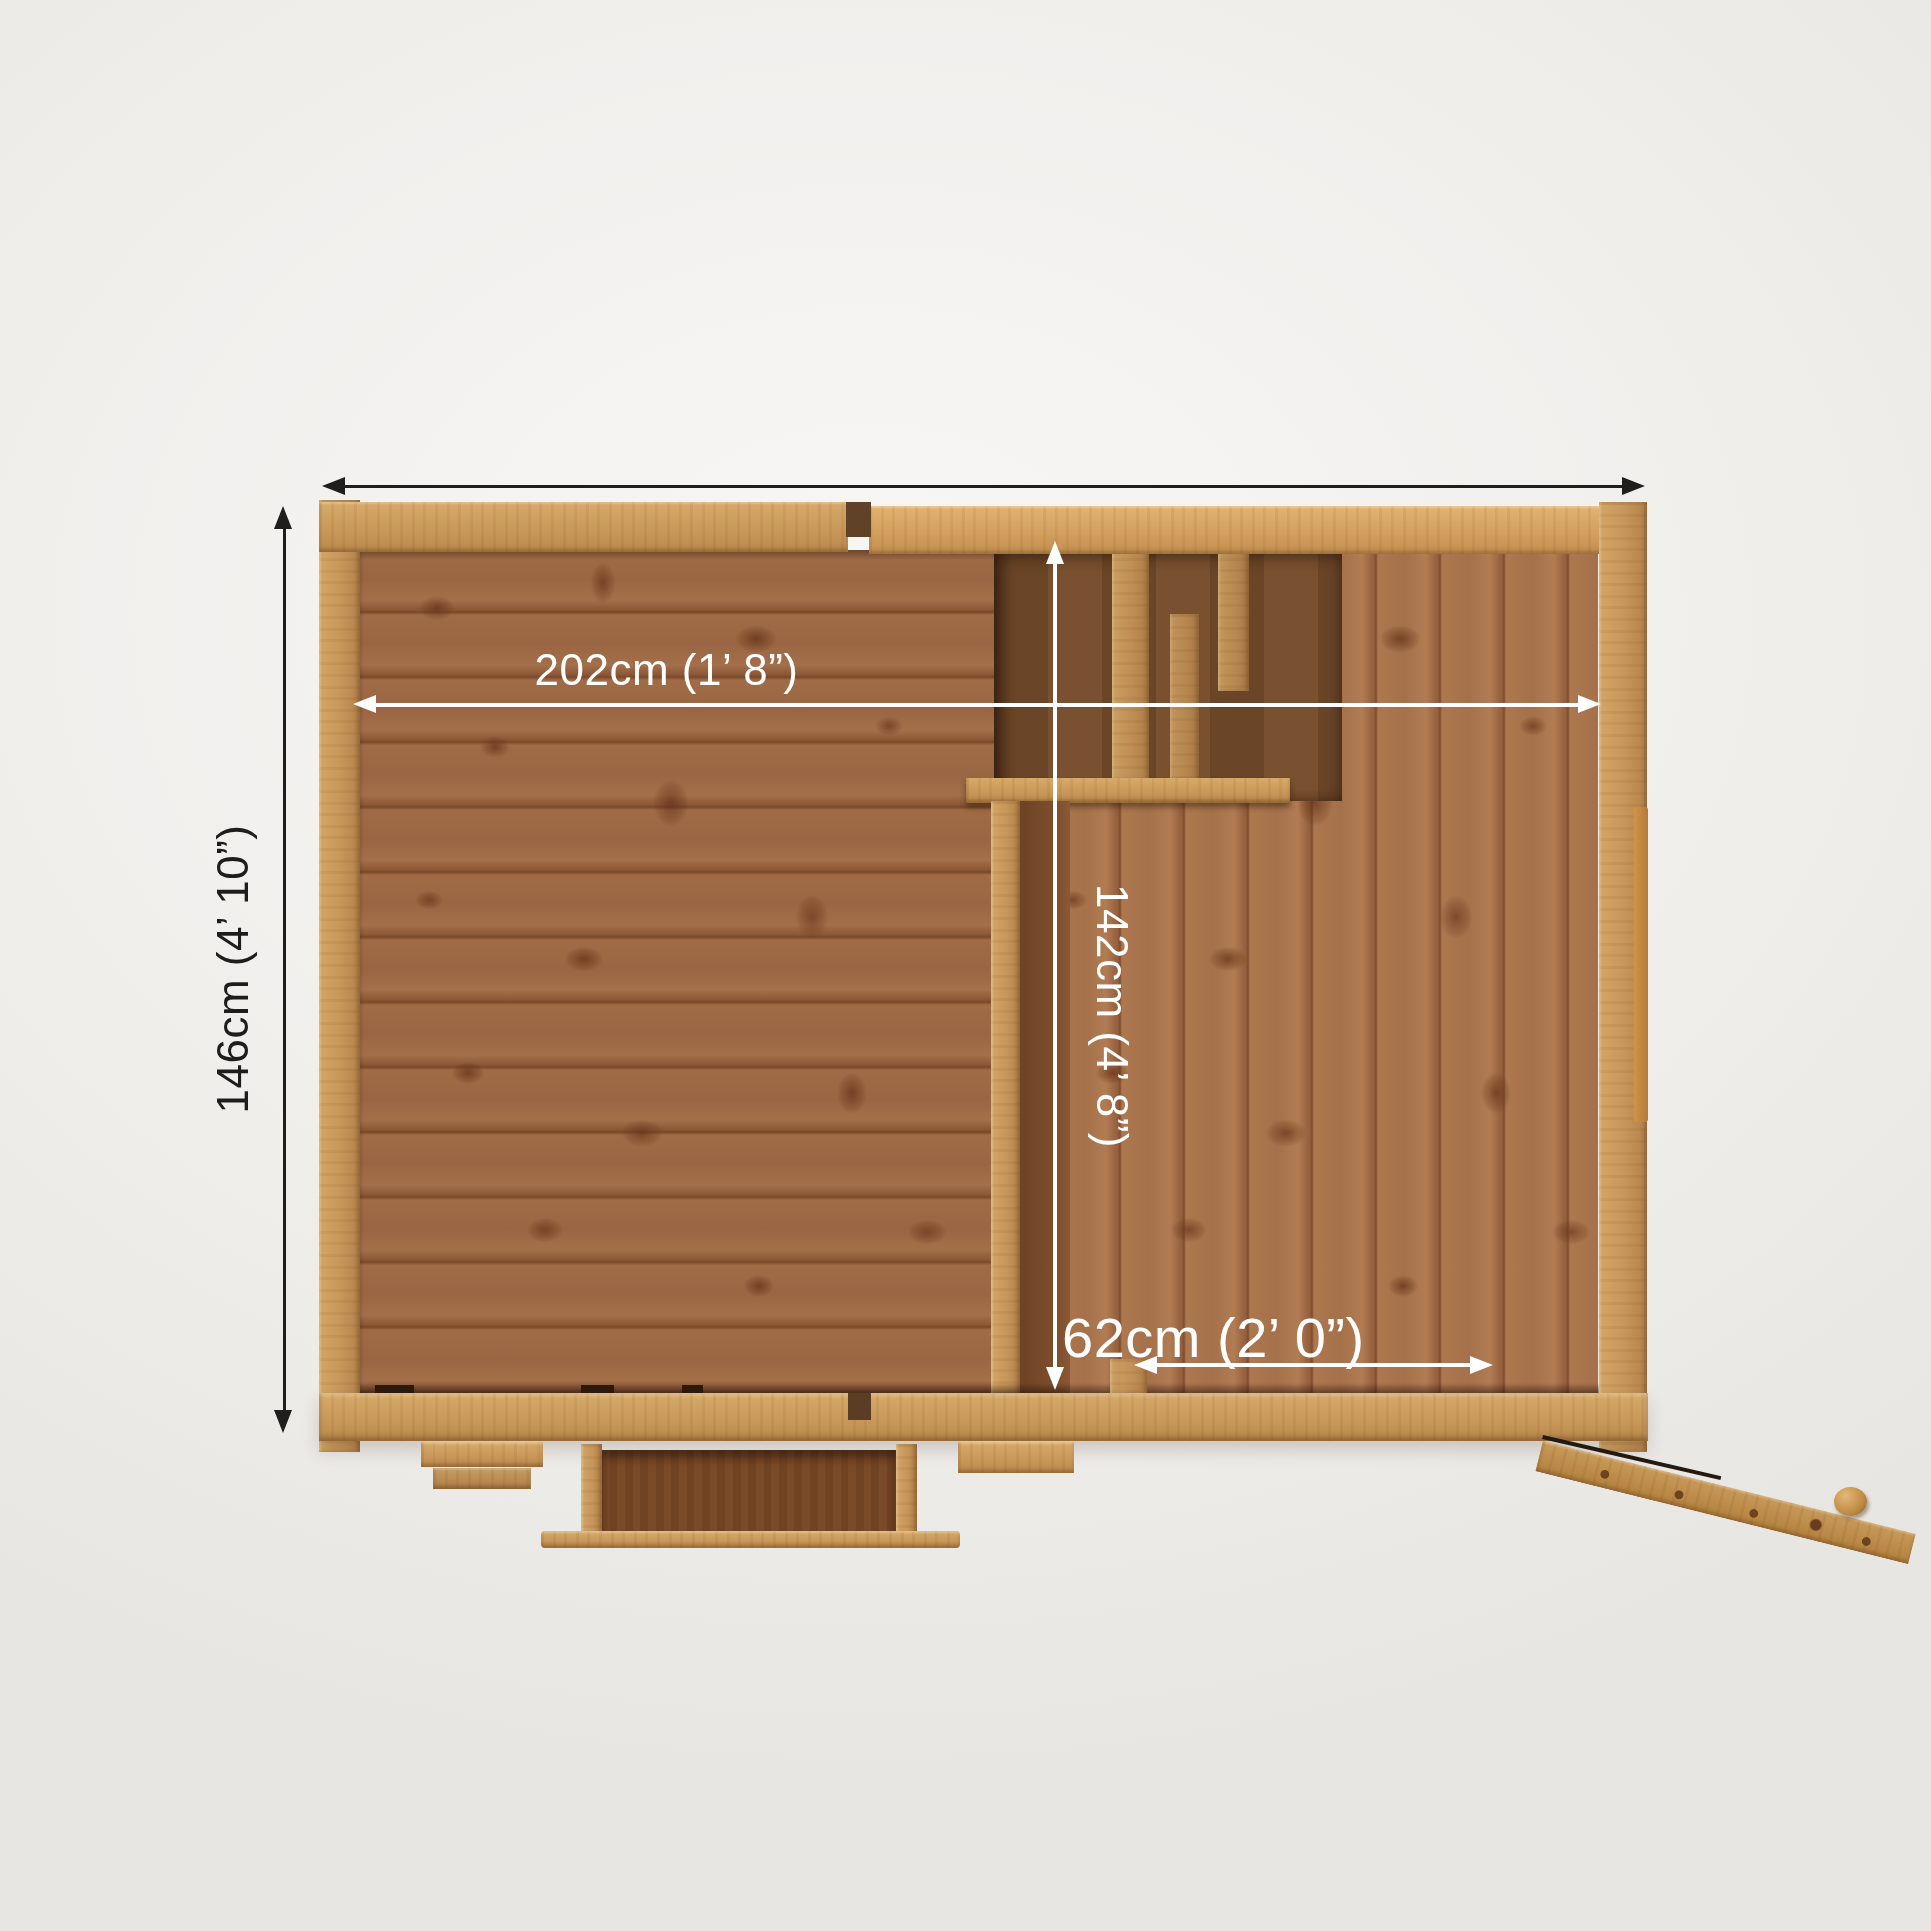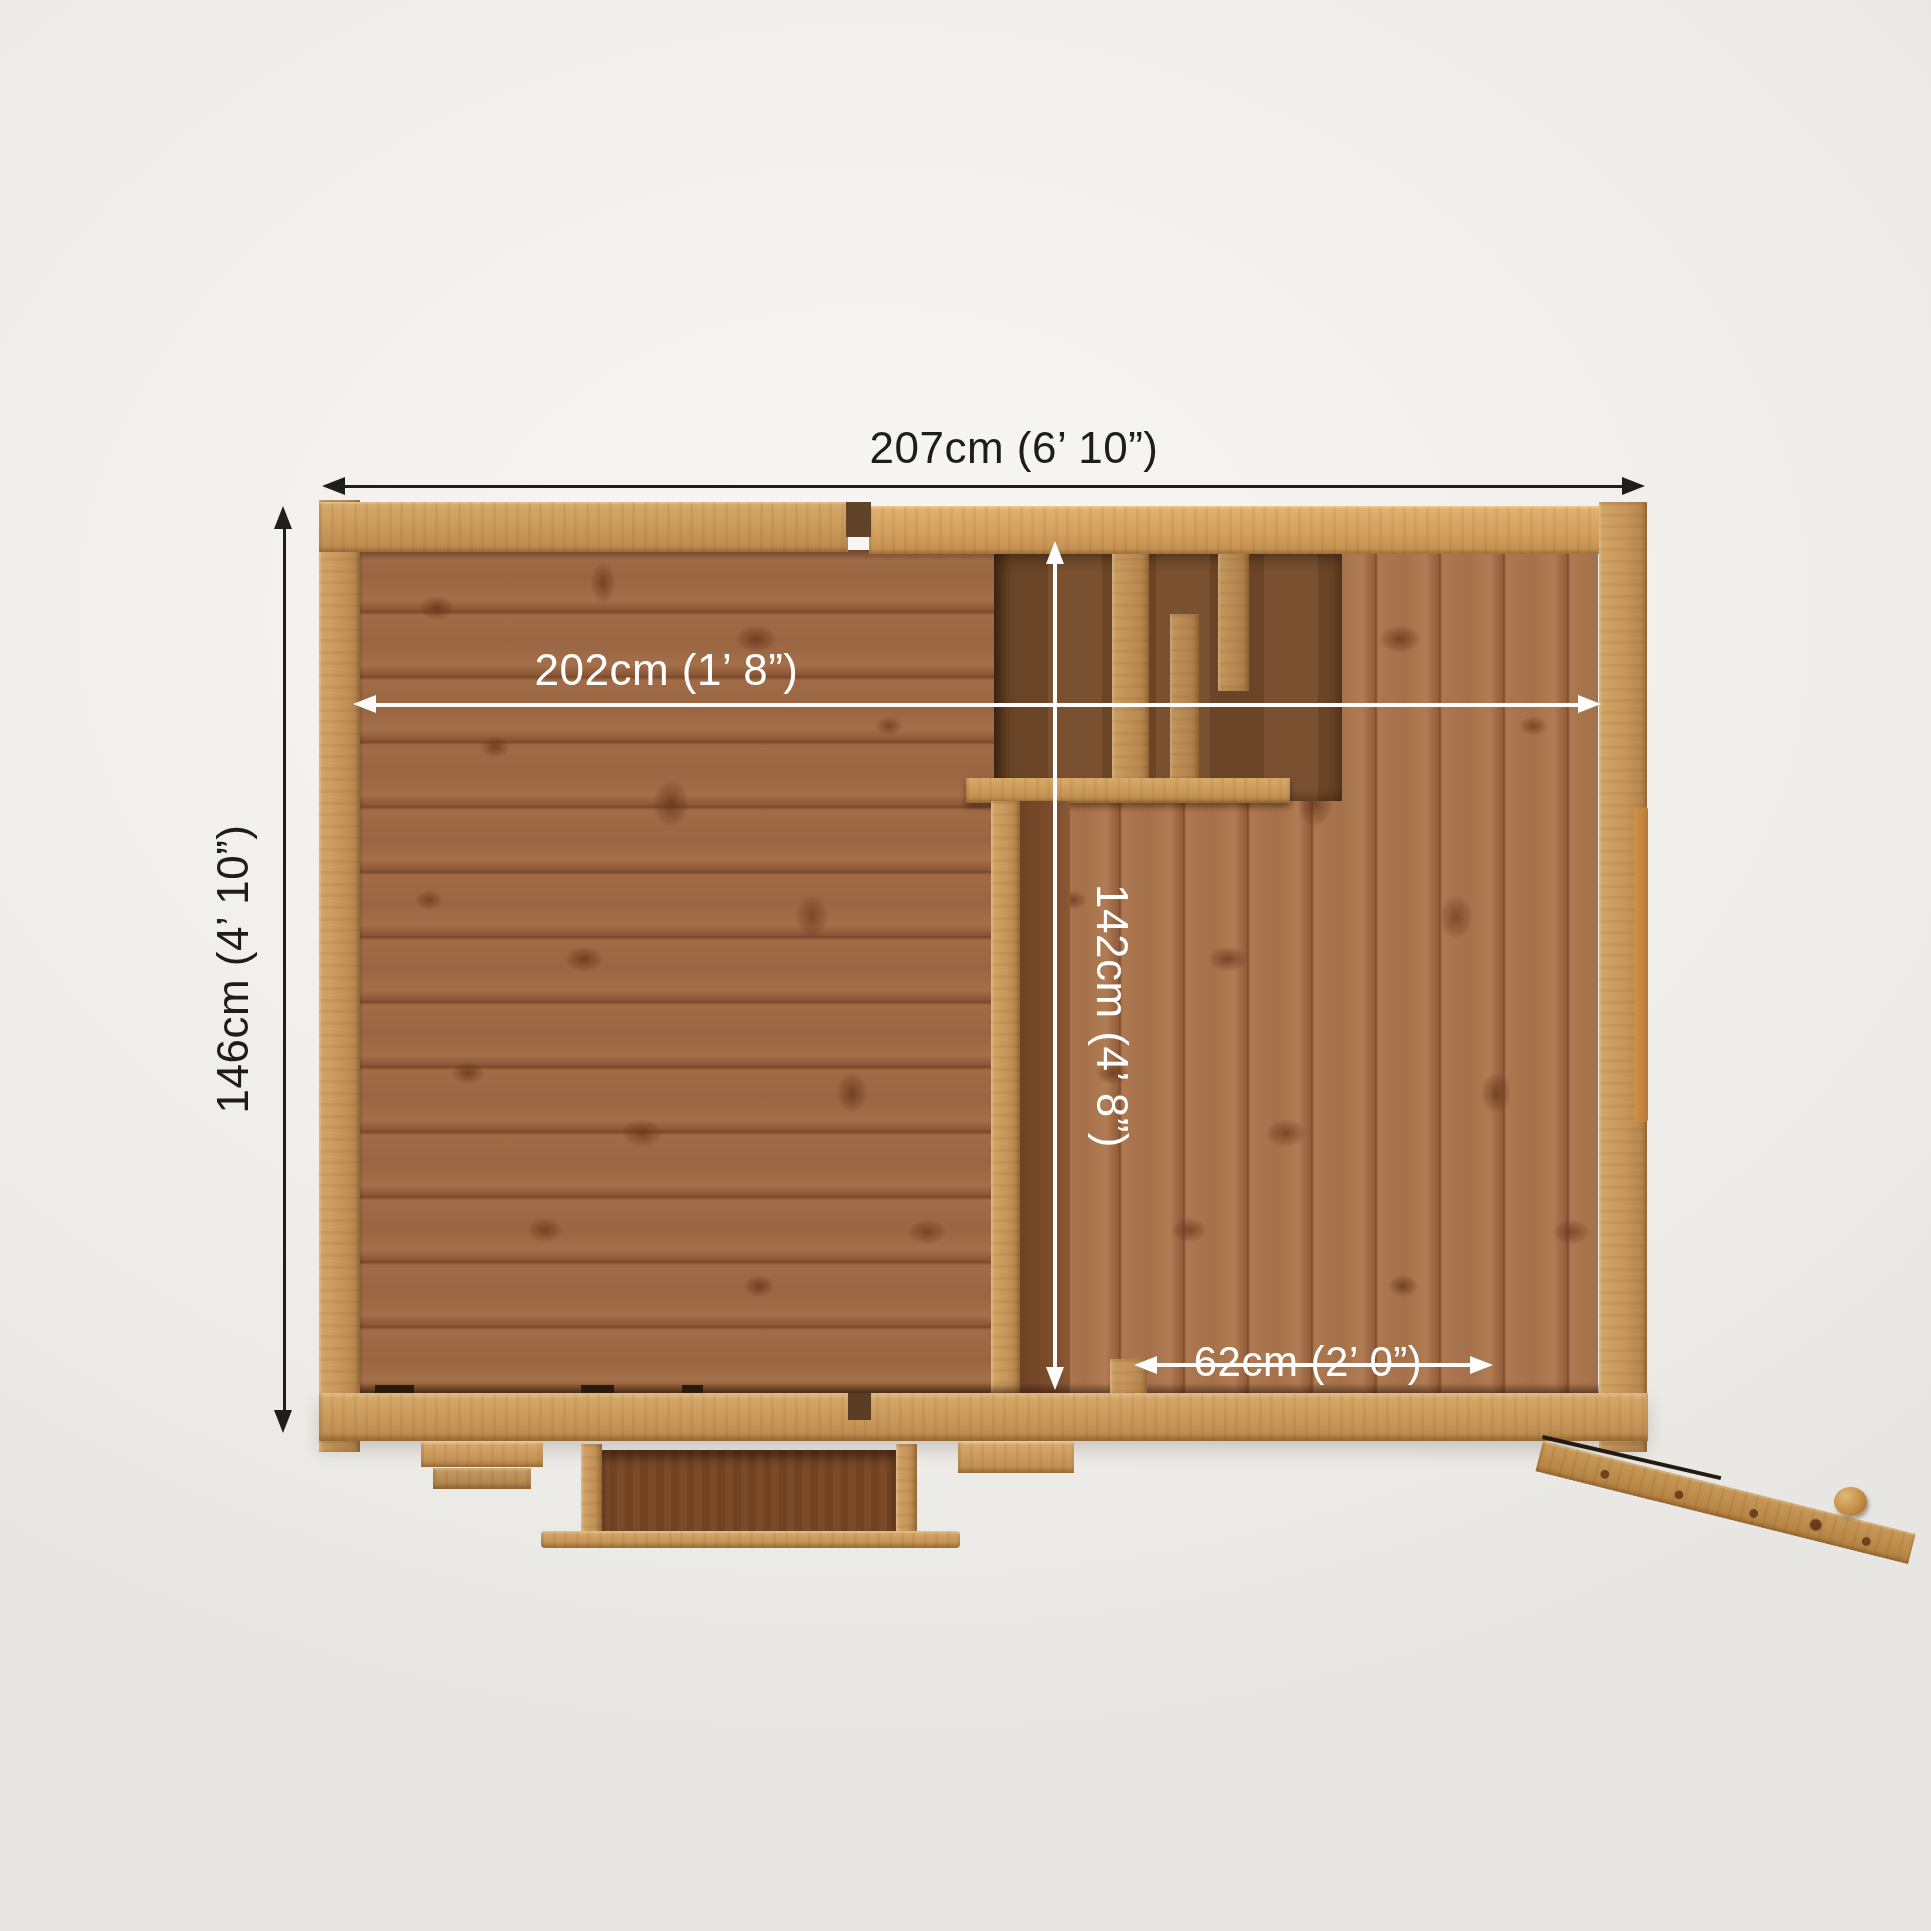--- a/index.html
+++ b/index.html
@@ -129,21 +129,20 @@
                 radial-gradient(circle 4.8px at 68px 17.4px, rgba(90,50,20,.8) 0 3.9px, rgba(0,0,0,0) 4.8px),
                 radial-gradient(circle 4.8px at 145px 19.3px, rgba(90,50,20,.8) 0 3.9px, rgba(0,0,0,0) 4.8px),
                 radial-gradient(circle 4.8px at 222px 19.3px, rgba(90,50,20,.8) 0 3.9px, rgba(0,0,0,0) 4.8px),
                 radial-gradient(circle 6.8px at 285px 15.4px, rgba(96,50,24,.9) 0 4.8px, rgba(0,0,0,0) 6.8px),
                 radial-gradient(circle 4.8px at 338px 19.3px, rgba(90,50,20,.8) 0 3.9px, rgba(0,0,0,0) 4.8px),
                 repeating-linear-gradient(90deg, rgba(130,82,30,.12) 0 2.9px, rgba(0,0,0,0) 2.9px 11.6px),
                 linear-gradient(180deg,#c89a58,#b4813f);"></div>
   <div class="abs" style="left:1834px;top:1487px;width:33px;height:29px;border-radius:50%;
               background:radial-gradient(circle at 35% 30%, #e3b877, #c08b44 60%, #8d5d26);box-shadow:1.9px 2.9px 3.9px rgba(60,35,15,.4);"></div>
 
-  <div class="abs lbl" style="left:676px;top:423px;width:676px;text-align:center;">207cm (6’ 10”)</div>
   <div class="abs dim-line" style="left:338px;top:485px;width:1290px;height:2.9px;"></div>
   <div class="abs ah left" style="left:322px;top:477px;"></div>
   <div class="abs ah right" style="left:1622px;top:477px;"></div>
 
   <div class="abs" style="left:233px;top:969px;width:0;height:0;">
     <span class="lbl" style="position:absolute;transform:translate(-50%,-50%) rotate(-90deg);">146cm (4’ 10”)</span>
   </div>
   <div class="abs dim-line" style="left:283px;top:521px;width:2.9px;height:896px;"></div>
   <div class="abs ah up" style="left:274px;top:506px;"></div>
   <div class="abs ah down" style="left:274px;top:1410px;"></div>
@@ -153,19 +152,19 @@
   <div class="abs ah w left" style="left:353px;top:695px;"></div>
   <div class="abs ah w right" style="left:1578px;top:695px;"></div>
 
   <div class="abs" style="left:1112px;top:1016px;width:0;height:0;">
     <span class="lbl white" style="position:absolute;transform:translate(-50%,-50%) rotate(90deg);">142cm (4’ 8”)</span>
   </div>
   <div class="abs dim-line white" style="left:1053px;top:556px;width:3.9px;height:819px;"></div>
   <div class="abs ah w up" style="left:1046px;top:541px;"></div>
   <div class="abs ah w down" style="left:1046px;top:1367px;"></div>
 
-  <div class="abs lbl white" style="left:1062px;top:1338px;width:492px;text-align:center;font-size:42px;">62cm (2’ 0”)</div>
+  <div class="abs lbl white" style="left:1062px;top:1305px;width:492px;font-size:56px;">62cm (2’ 0”)</div>
   <div class="abs dim-line white" style="left:1149px;top:1363px;width:326px;height:3.9px;"></div>
   <div class="abs ah w left" style="left:1134px;top:1356px;"></div>
   <div class="abs ah w right" style="left:1470px;top:1356px;"></div>
 
 </div>
 
 
 </body></html>

